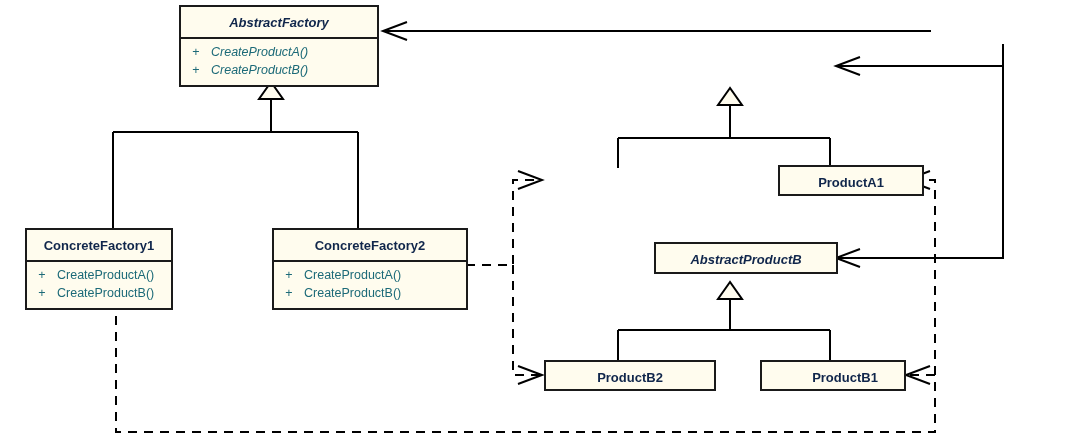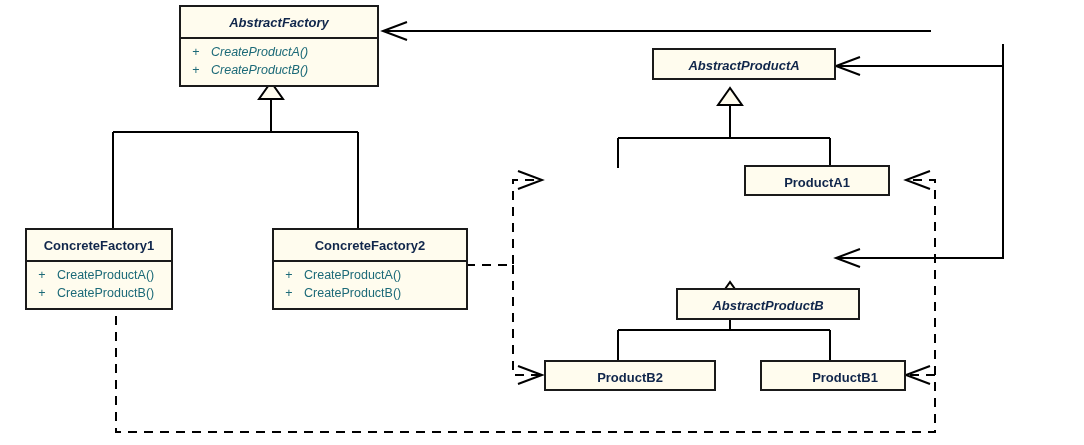--- a/index.html
+++ b/index.html
@@ -141,30 +141,27 @@
         <span class="vis">+</span>
         <span class="mname">CreateProductA()</span>
       </div>
       <div class="member">
         <span class="vis">+</span>
         <span class="mname">CreateProductB()</span>
       </div>
     </div>
   </div>
 
-  <div class="node abstract" style="left:652px;top:48px;width:184px;height:32px;">
-    <div class="title">AbstractProductA</div>
-  </div>
 
-  <div class="node abstract" style="left:676px;top:242px;width:184px;height:32px;margin-top:46px;">
+  <div class="node abstract" style="left:654px;top:242px;width:184px;height:32px;">
     <div class="title">AbstractProductB</div>
   </div>
 
 
-  <div class="node" style="left:744px;top:165px;width:146px;height:31px;">
+  <div class="node" style="left:778px;top:165px;width:146px;height:31px;">
     <div class="title">ProductA1</div>
   </div>
 
   <div class="node" style="left:544px;top:360px;width:172px;height:31px;">
     <div class="title">ProductB2</div>
   </div>
 
   <div class="node" style="left:760px;top:360px;width:146px;height:31px;padding-left:24px;">
     <div class="title">ProductB1</div>
   </div>

